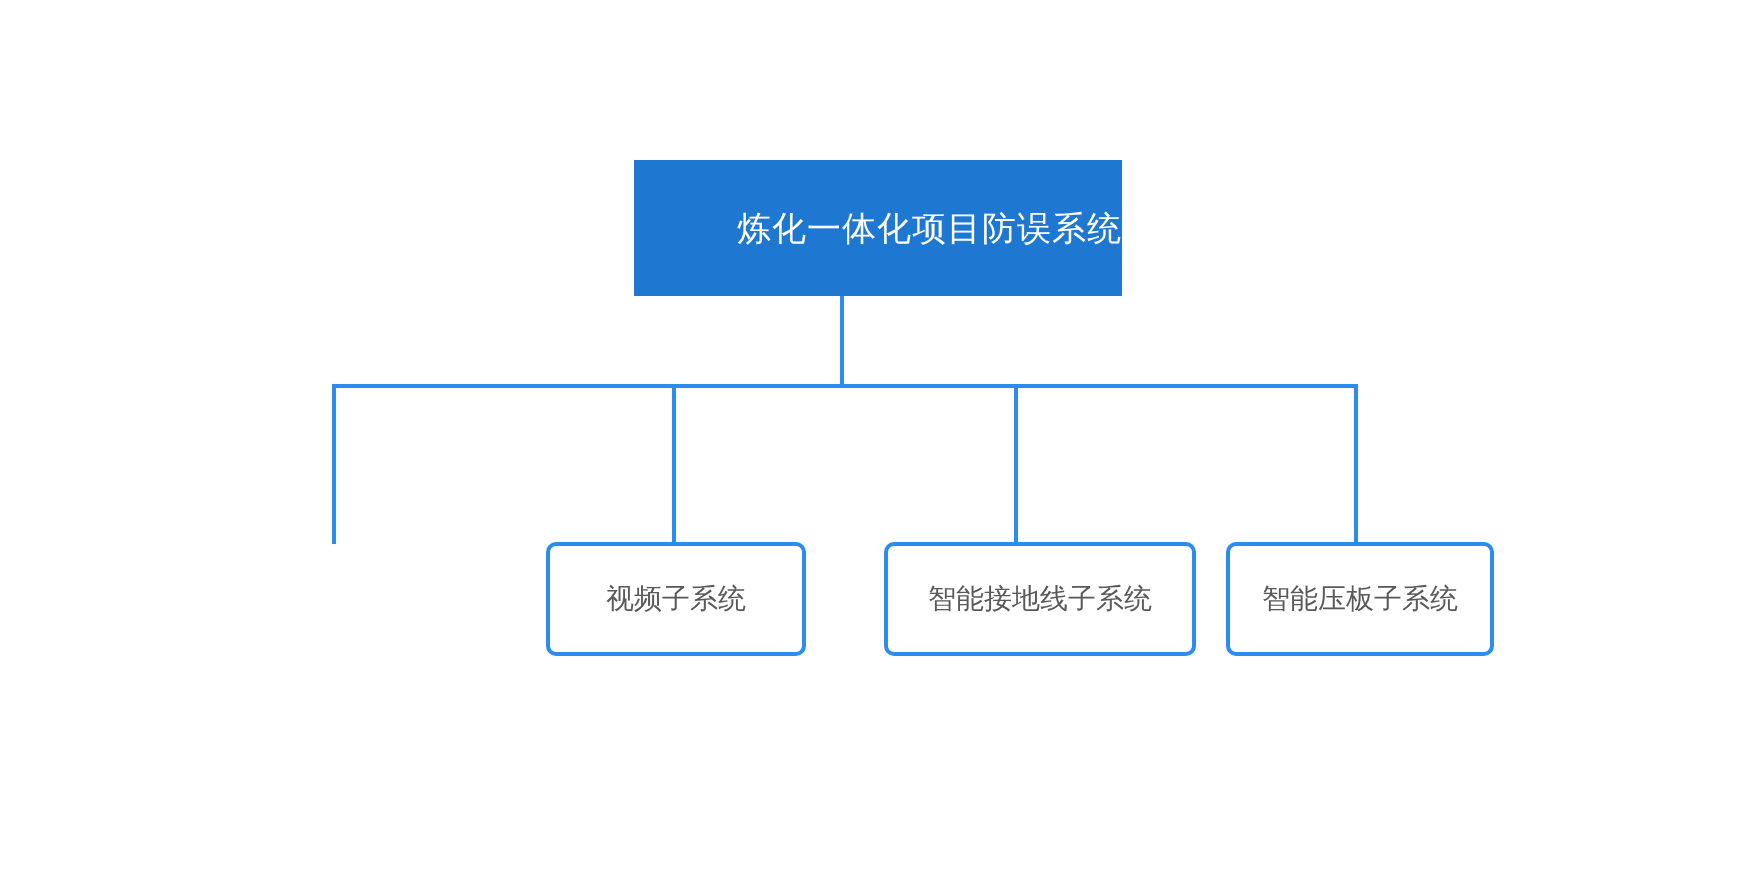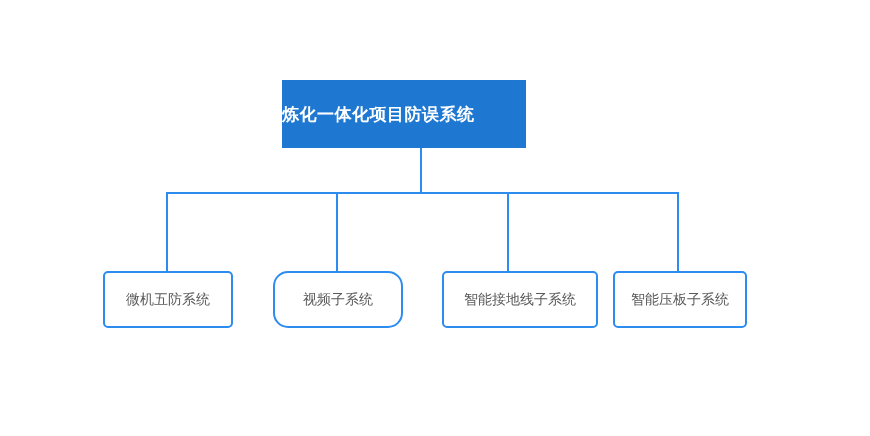--- a/index.html
+++ b/index.html
@@ -11,52 +11,52 @@
   .canvas {
     position: relative;
     width: 870px;
     height: 436px;
     background: #ffffff;
     overflow: hidden;
   }
   
   .node-root {
     position: absolute;
-    left: 282px;
+    left: 317px;
     top: 80px;
     width: 244px;
     height: 68px;
     background: #1e78d2;
     color: #ffffff;
     font-size: 17px;
-    font-weight: bold;
+    font-weight: normal;
     display: flex;
     align-items: center;
-    justify-content: flex-start;
+    justify-content: flex-end;
     letter-spacing: 0.5px;
     box-sizing: border-box;
   }
   
   .node-child {
     position: absolute;
     top: 271px;
     height: 57px;
     box-sizing: border-box;
     background: #ffffff;
     border: 2px solid #2d8cf0;
     border-radius: 5px;
     color: #595959;
     font-size: 14px;
     display: flex;
     align-items: center;
     justify-content: center;
     white-space: nowrap;
   }
   .child-1 { left: 103px; width: 130px; }
-  .child-2 { left: 273px; width: 130px; border-radius: 15px; }
+  .child-2 { left: 273px; width: 130px; }
   .child-3 { left: 442px; width: 156px; }
   .child-4 { left: 613px; width: 134px; }
   
   .connector {
     position: absolute;
     background: #2d8cf0;
   }
   .conn-root-v { left: 420px; top: 148px; width: 2px; height: 45px; }
   .conn-rail   { left: 166px; top: 192px; width: 513px; height: 2px; }
   .conn-drop-1 { left: 166px; top: 192px; width: 2px; height: 80px; }
@@ -73,23 +73,20 @@
     <span>炼化一体化项目防误系统</span>
   </div>
 
   <div class="connector conn-root-v"></div>
   <div class="connector conn-rail"></div>
   <div class="connector conn-drop-1"></div>
   <div class="connector conn-drop-2"></div>
   <div class="connector conn-drop-3"></div>
   <div class="connector conn-drop-4"></div>
 
-  <div class="node-child child-1">
-    <span>微机五防系统</span>
-  </div>
 
   <div class="node-child child-2">
     <span>视频子系统</span>
   </div>
 
   <div class="node-child child-3">
     <span>智能接地线子系统</span>
   </div>
 
   <div class="node-child child-4">

